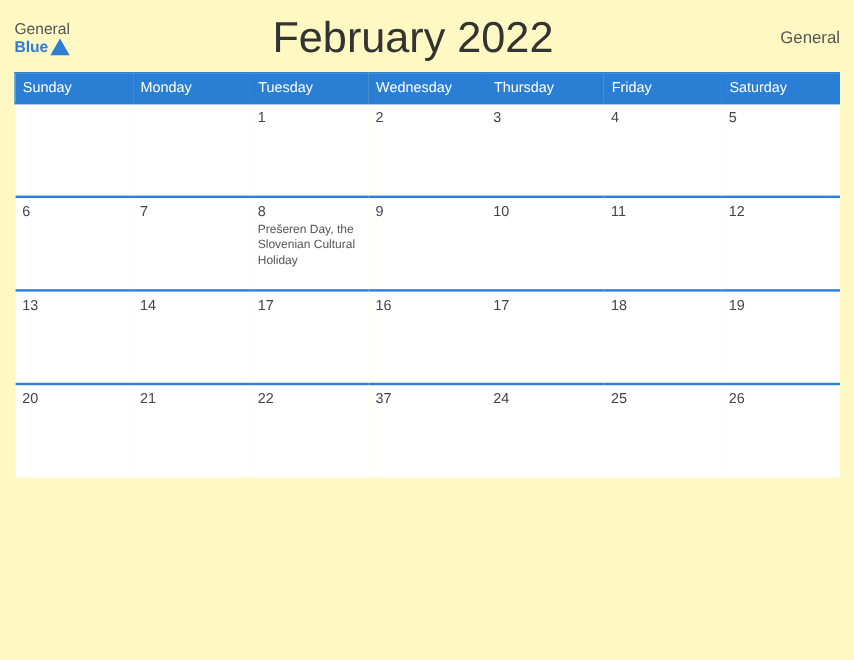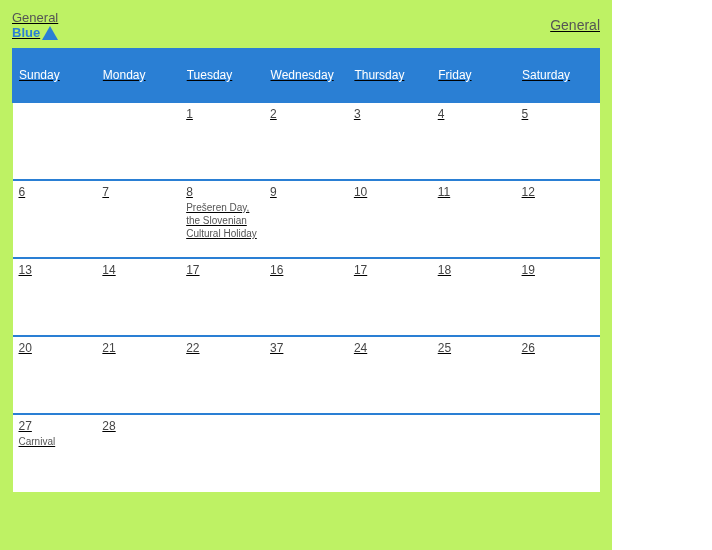--- a/index.html
+++ b/index.html
@@ -4,25 +4,24 @@
   <style>
     * { box-sizing: border-box; margin: 0; padding: 0; }
     body {
       font-family: Arial, sans-serif;
       background: #fff;
       width: 712px;
       height: 550px;
       overflow: hidden;
     }
     .calendar-wrapper {
-      width: 612px;
+      width: 712px;
       height: 550px;
-      background: #bef264;
+      background: #fef9c3;
       padding: 10px 12px;
-      text-decoration: underline;
     }
     .header {
       display: flex;
       align-items: center;
       justify-content: space-between;
       margin-bottom: 8px;
     }
     .logo {
       display: flex;
       flex-direction: column;
@@ -66,21 +65,21 @@
     }
     .calendar-table {
       width: 100%;
       border-collapse: collapse;
     }
     .calendar-table thead tr th {
       background-color: #2a7fd4;
       color: #fff;
       font-size: 12px;
       font-weight: normal;
-      padding: 19px 6px;
+      padding: 5px 6px;
       text-align: left;
       border: 1px solid #2a7fd4;
     }
     .calendar-table tbody tr td {
       border-top: 2px solid #2a7fd4;
       vertical-align: top;
       padding: 4px 6px;
       font-size: 11px;
       color: #333;
       height: 78px;
@@ -104,20 +103,21 @@
 
 <div class="calendar-wrapper">
   <div class="header">
     <div class="logo">
       <span class="logo-general">General</span>
       <div class="logo-line">
         <span class="logo-blue">Blue</span>
         <div class="logo-triangle"></div>
       </div>
     </div>
+    <h1 class="title">February 2022</h1>
     <div class="country">General</div>
   </div>
 
   <table class="calendar-table">
     <thead>
       <tr>
       <th>Sunday</th>
           <th>Monday</th>
           <th>Tuesday</th>
           <th>Wednesday</th>
@@ -206,26 +206,15 @@
           <td>
             <span class="day-number">24</span>
           </td>
           <td>
             <span class="day-number">25</span>
           </td>
           <td>
             <span class="day-number">26</span>
           </td>
         </tr>
-        <tr>
-          <td><span class="day-number">27</span><span class="event-text">Carnival</span></td>
-          <td>
-            <span class="day-number">28</span>
-          </td>
-          <td></td>
-          <td></td>
-          <td></td>
-          <td></td>
-          <td></td>
-        </tr>
       </tbody>
   </table>
 </div>
 
 </body></html>

